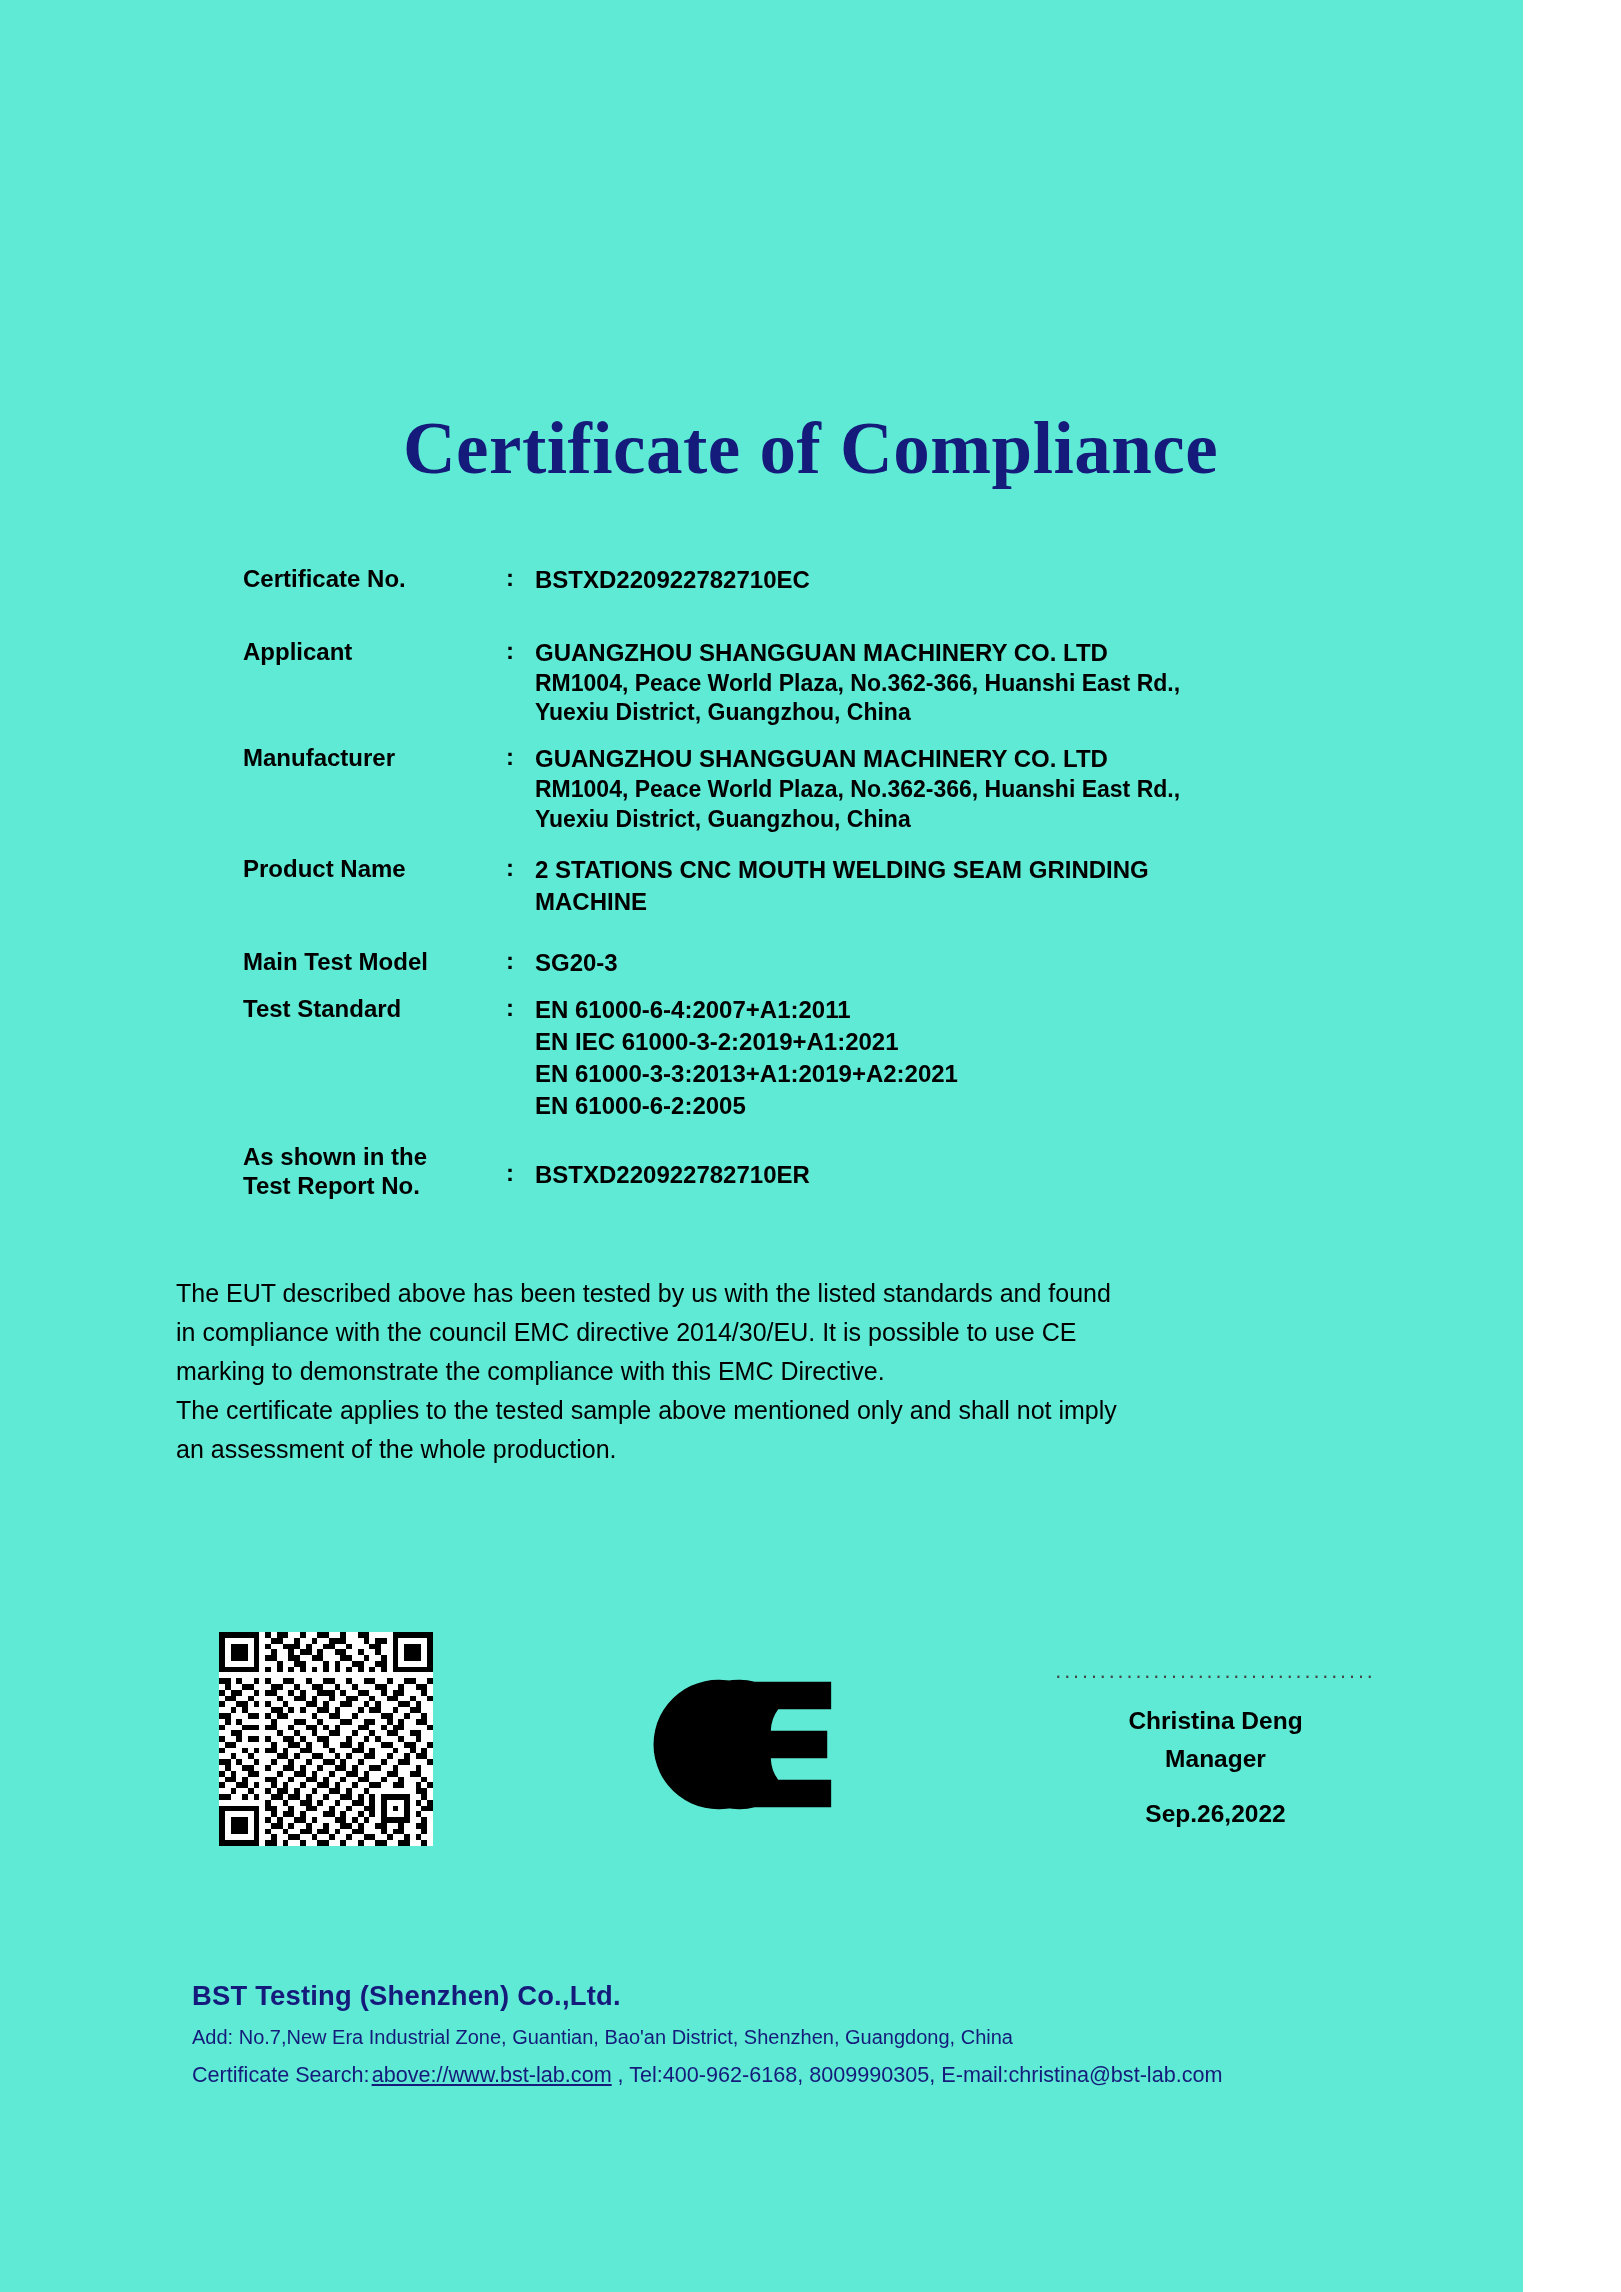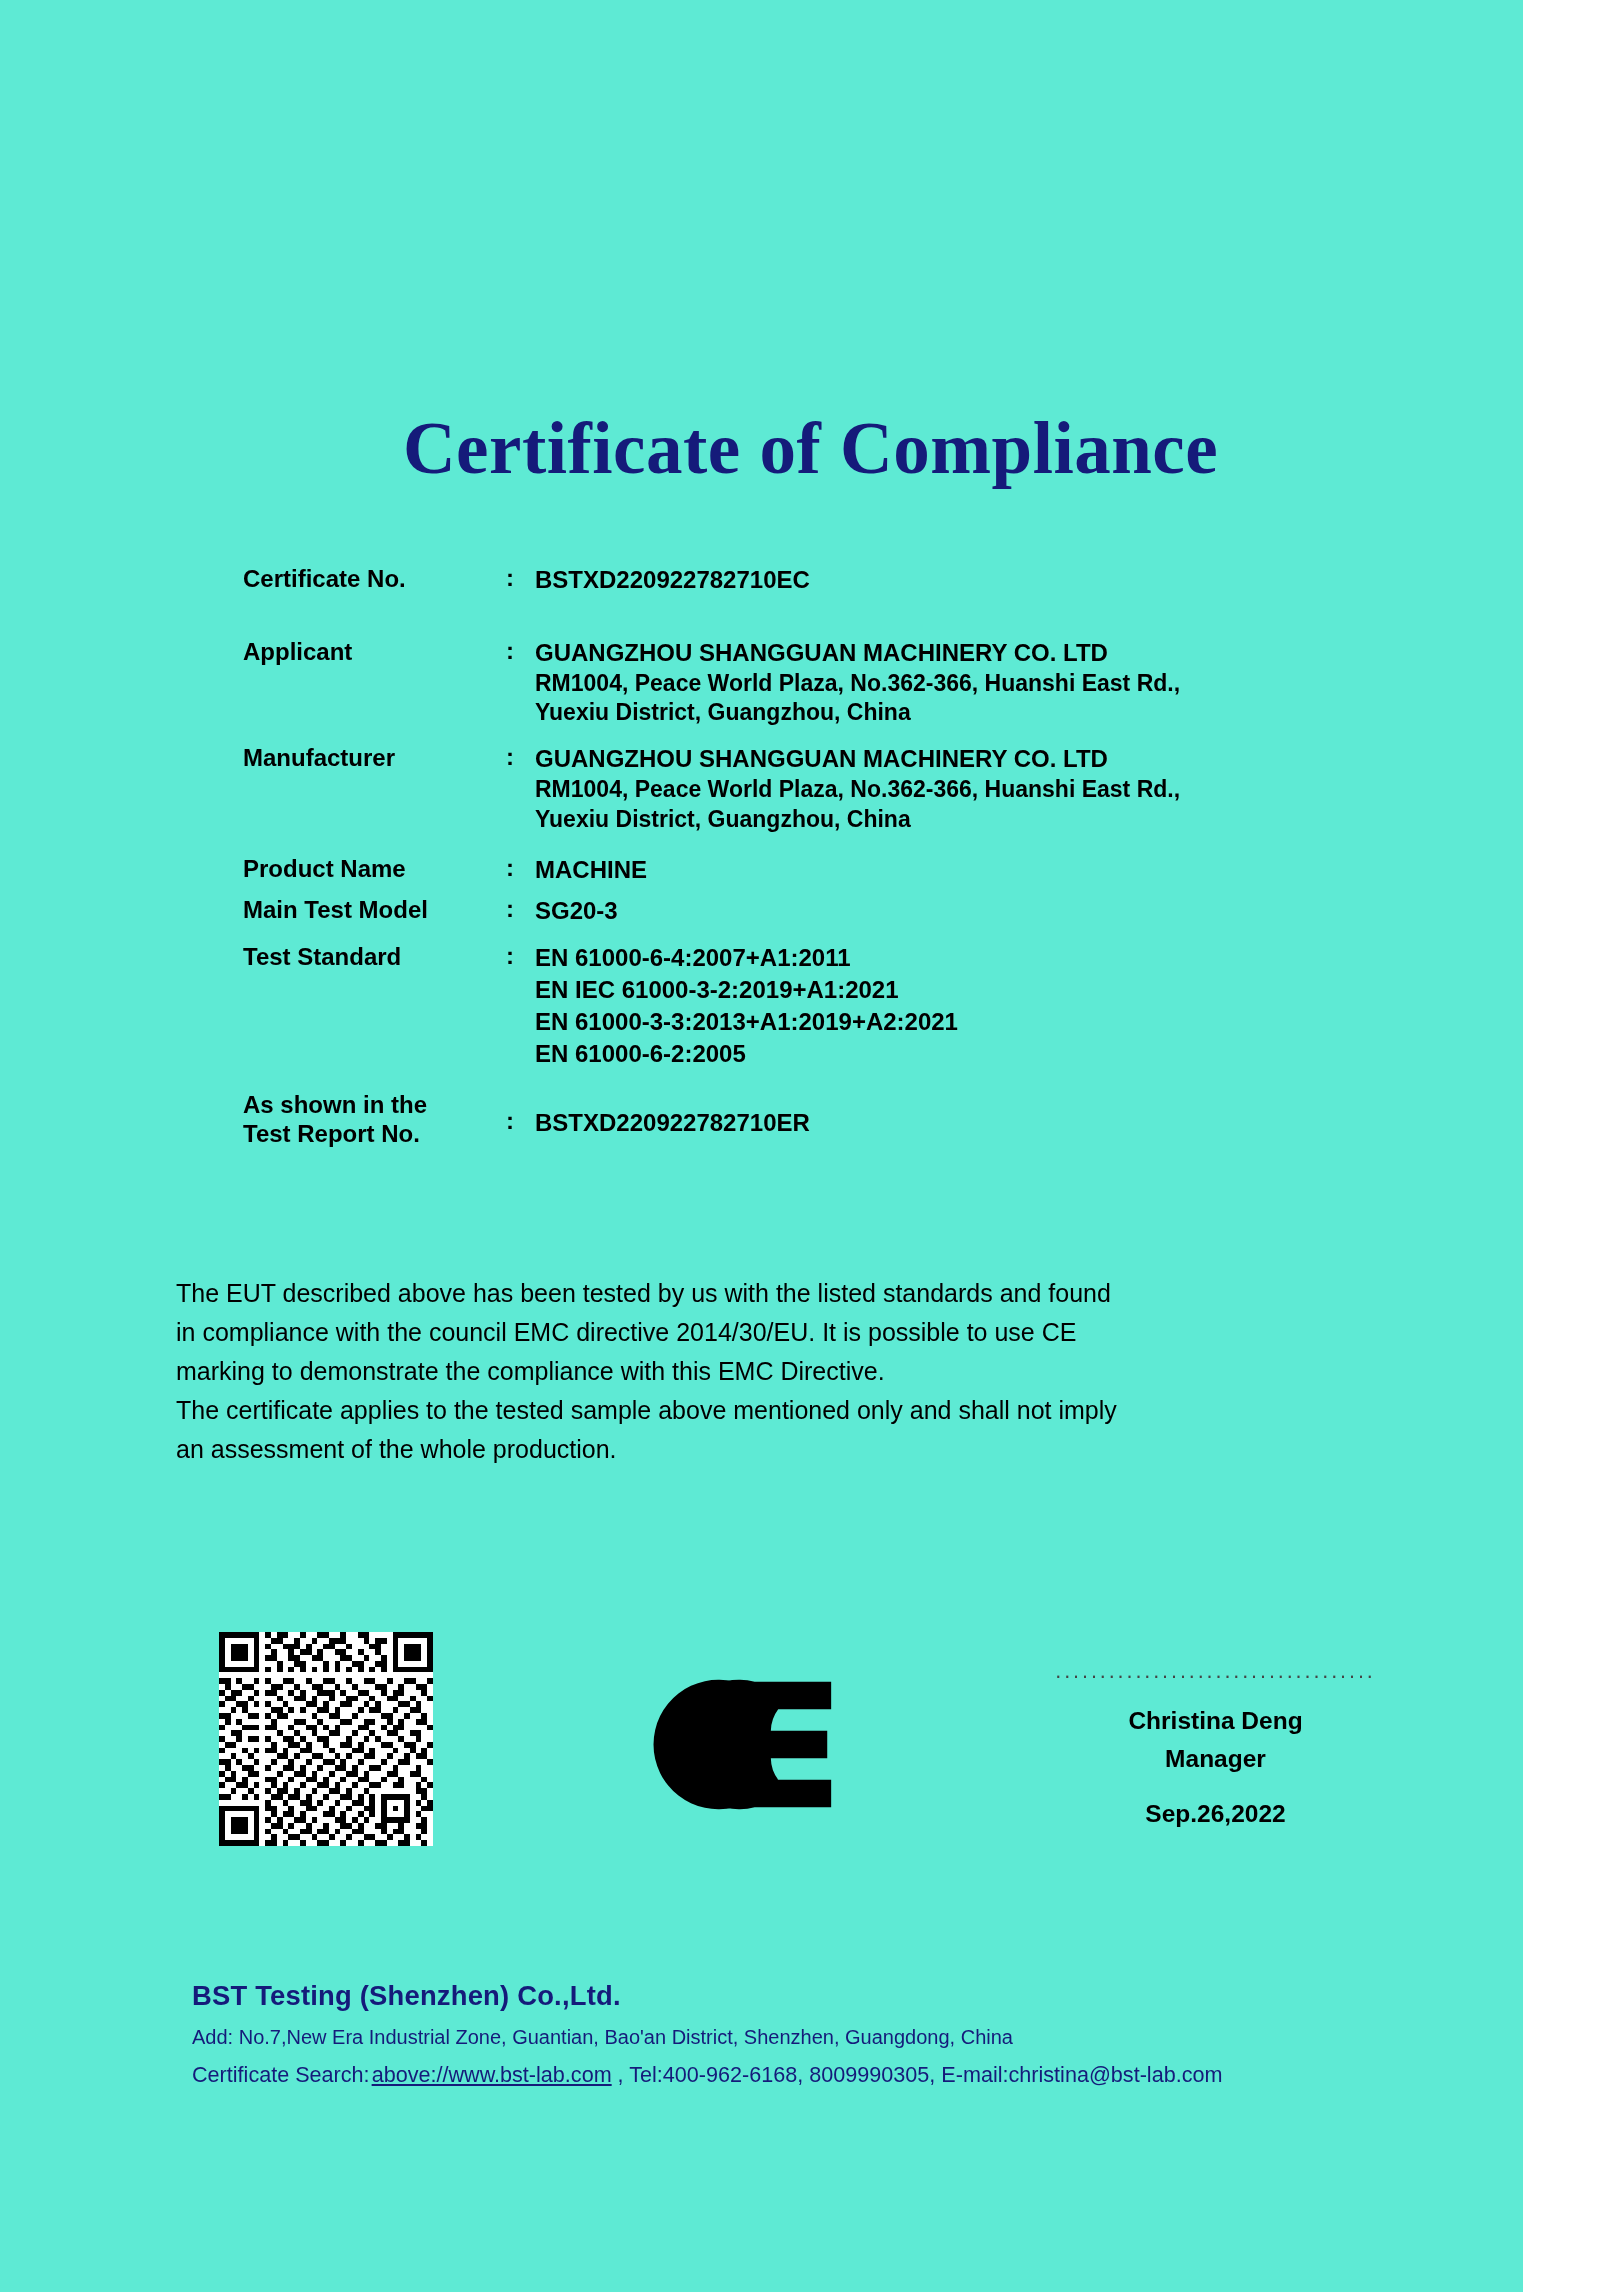--- a/index.html
+++ b/index.html
@@ -78,21 +78,21 @@
     font-weight: bold;
     display: block;
     font-size: 23px;
     line-height: 1.28;
   }
 
   
   #row-certno { margin-bottom: 41px; }
   #row-applicant { margin-bottom: 15.7px; }
   #row-manufacturer { margin-bottom: 19.6px; }
-  #row-product { margin-bottom: 9px; }
+  #row-product { margin-bottom: 29px; }
   #row-model { margin-bottom: 15.7px; }
   #row-standard { margin-bottom: 19.6px; }
   #row-report .field-label { line-height: 1.2; padding-top: 2px; }
   #row-report .field-colon { padding-top: 17.6px; }
   #row-report .field-value { padding-top: 17.6px; }
 
   
   .body-text {
     position: absolute;
     left: 176px;
@@ -223,20 +223,21 @@
         <span class="v-strong">GUANGZHOU SHANGGUAN MACHINERY CO. LTD</span>
         <span class="v-normal">RM1004, Peace World Plaza, No.362-366, Huanshi East Rd.,</span>
         <span class="v-normal">Yuexiu District, Guangzhou, China</span>
       </div>
     </div>
 
     <div class="field-row" id="row-product">
       <div class="field-label">Product Name</div>
       <div class="field-colon">:</div>
       <div class="field-value">
+        <span class="v-strong">2 STATIONS CNC MOUTH WELDING SEAM GRINDING</span>
         <span class="v-strong">MACHINE</span>
       </div>
     </div>
 
     <div class="field-row" id="row-model">
       <div class="field-label">Main Test Model</div>
       <div class="field-colon">:</div>
       <div class="field-value">
         <span class="v-strong">SG20-3</span>
       </div>

